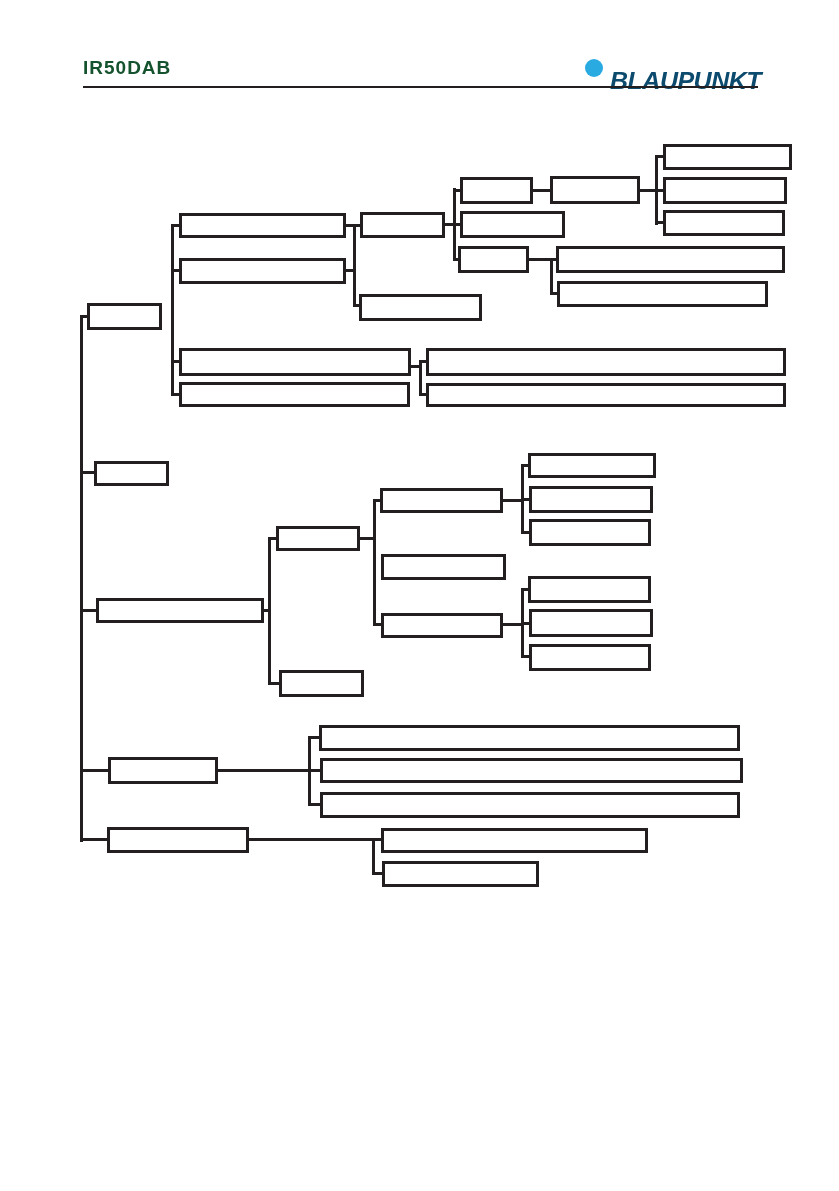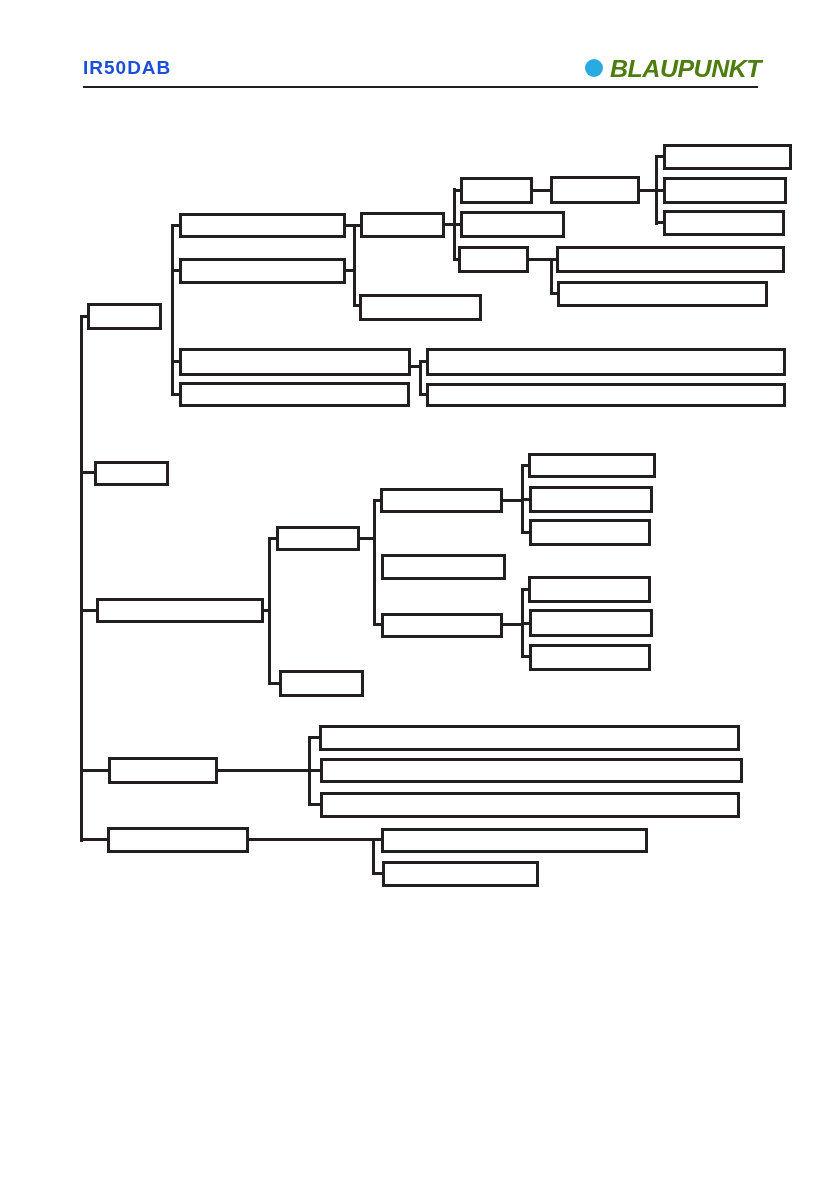--- a/index.html
+++ b/index.html
@@ -4,30 +4,30 @@
 <title>IR50DAB</title>
 <style>
   html,body{margin:0;padding:0;background:#e8e8e8;}
   .page{
     position:relative;width:839px;height:1191px;margin:0 auto;
     background:#ffffff;overflow:hidden;
     font-family:"Liberation Sans", sans-serif;
   }
   .model-title{
     position:absolute;left:83px;top:57px;
-    font-size:19px;font-weight:bold;letter-spacing:1px;color:#1d4ed8;
+    font-size:19px;font-weight:bold;letter-spacing:1px;color:#14532d;
   }
   .logo{position:absolute;left:585px;top:54px;height:28px;}
   .logo-dot{
     position:absolute;left:0;top:5px;width:18px;height:18px;border-radius:50%;
   }
   .logo-word{
-    position:absolute;left:25px;top:0;
+    position:absolute;left:25px;top:12px;
     font-size:25px;font-weight:bold;font-style:italic;
-    letter-spacing:-0.5px;color:#4d7c0f;white-space:nowrap;
+    letter-spacing:-0.5px;color:#0c4a6e;white-space:nowrap;
     transform:scaleY(0.98);
   }
   .header-rule{
     position:absolute;left:83px;top:86px;width:675px;height:2px;background:#231f20;
   }
   .diagram{position:absolute;left:0;top:0;width:839px;height:1191px;}
   .node{
     position:absolute;box-sizing:border-box;
     border:3px solid #231f20;background:#ffffff;
   }

